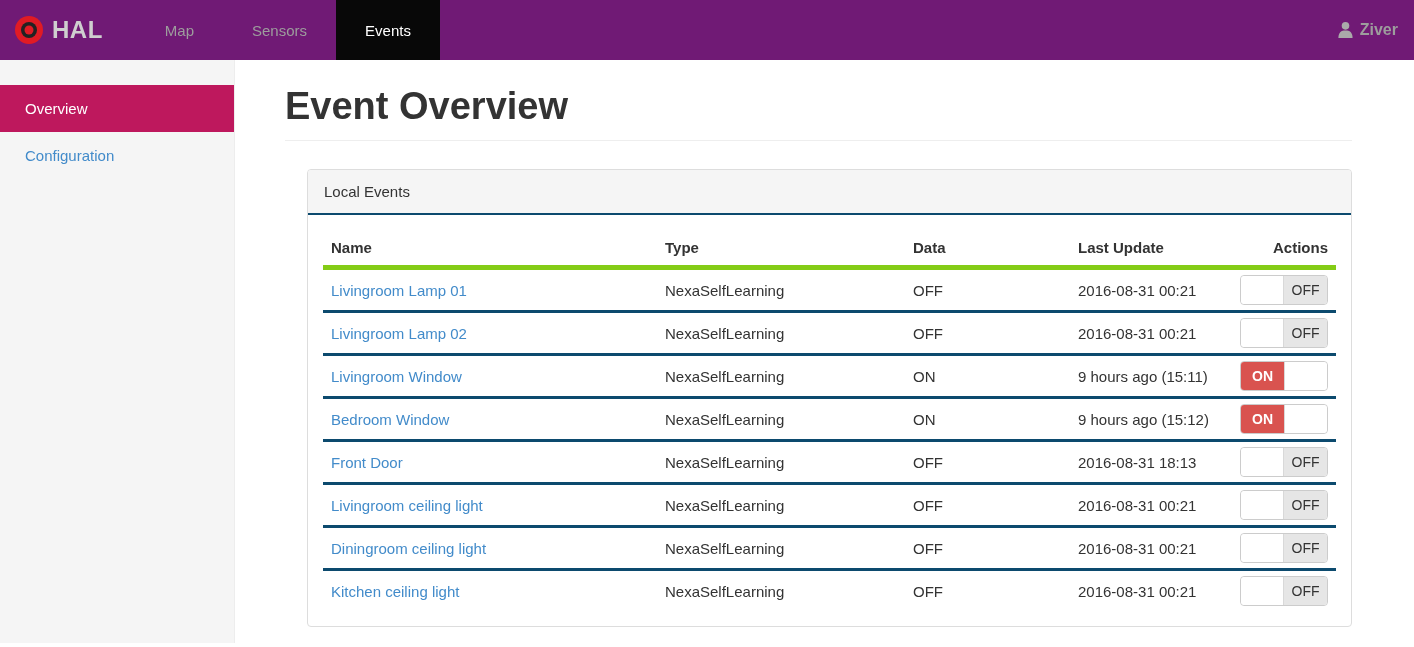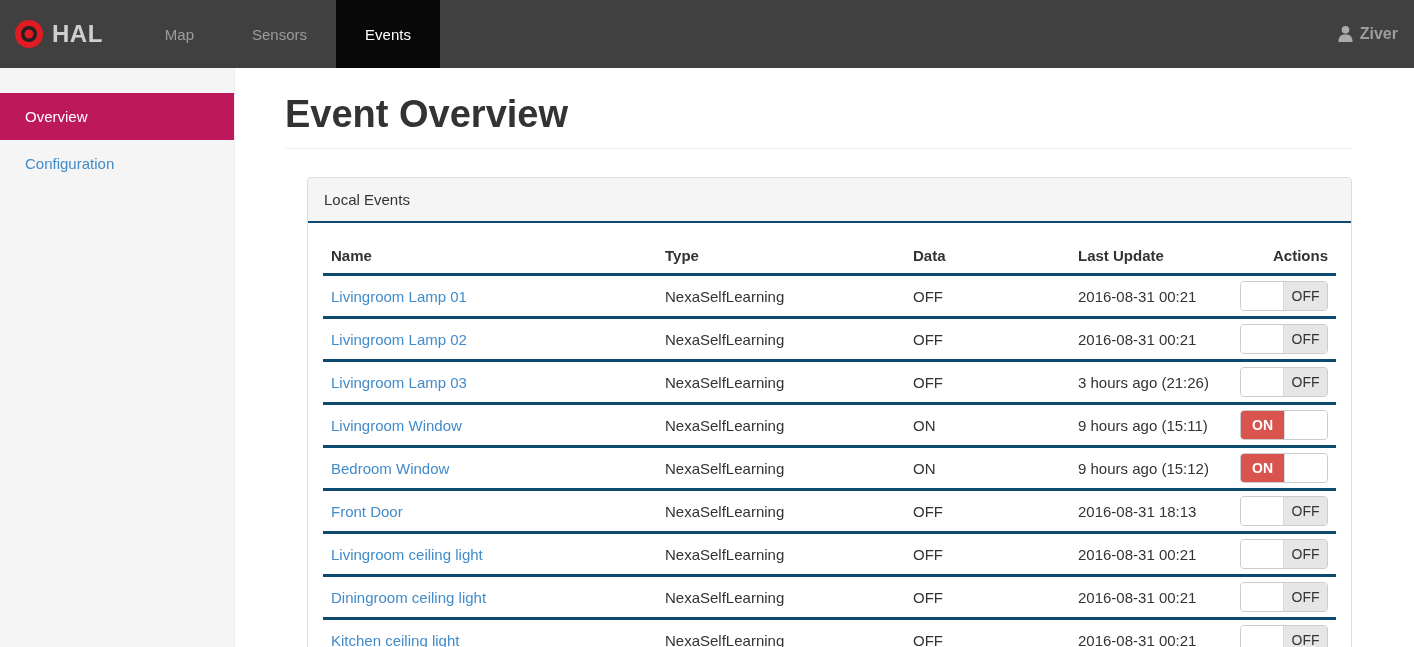--- a/index.html
+++ b/index.html
@@ -1,21 +1,21 @@
 <!DOCTYPE html>
 <html><head>
 <meta charset="utf-8">
 <title>HAL</title>
 <style>
   * { margin:0; padding:0; box-sizing:border-box; }
   html,body { width:1414px; height:647px; overflow:hidden;
     font-family:"Liberation Sans", sans-serif; background:#fff; color:#333; }
 
   
-  .navbar { height:68px; background:#404040; display:flex; align-items:stretch; }
+  .navbar { height:60px; background:#701a75; display:flex; align-items:stretch; }
   .brand { display:flex; align-items:center; gap:8px; padding:0 15px 0 14px; }
   .brand-text { color:#cfcfcf; font-size:24px; font-weight:700; letter-spacing:0.5px; }
   .nav-items { display:flex; align-items:stretch; margin-left:18px; }
   .nav-item { display:flex; align-items:center; padding:0 29px; color:#9d9d9d;
     font-size:15px; text-decoration:none; cursor:pointer; }
   .nav-item.active { background:#080808; color:#fff; }
   .navbar-user { margin-left:auto; display:flex; align-items:center; gap:6px;
     padding:0 16px; color:#9d9d9d; font-size:16px; font-weight:700; cursor:pointer;justify-content:space-between; }
 
   
@@ -32,21 +32,21 @@
   .page-header h1 { font-size:38px; font-weight:700; color:#333; }
 
   
   .panel { margin:28px 0 0 22px; border:1px solid #ddd; border-radius:4px; background:#fff; }
   .panel-heading { background:#f5f5f5; border-bottom:2px solid #0c4a6e;
     border-radius:3px 3px 0 0; padding:13px 16px; font-size:15px; color:#333; }
   .panel-body { padding:15px; }
 
   
   table { width:100%; border-collapse:collapse; font-size:15px; color:#333; }
-  th { text-align:left; font-weight:700; padding:9px 8px; border-bottom:2px solid #84cc16; }
+  th { text-align:left; font-weight:700; padding:9px 8px; border-bottom:5px solid #84cc16; }
   th.col-actions { text-align:right; }
   td { padding:10px 8px; border-top:3px solid #0c4a6e; vertical-align:middle; }
   td.actions-cell { padding:5px 8px; text-align:right; }
   a.event-link { color:#428bca; text-decoration:none; cursor:pointer; }
   .col-name { width:33%; } .col-type { width:24.5%; } .col-data { width:16.3%; }
   .col-update { width:16%; } .col-actions { width:10.2%; }
 
   
   .switch { display:inline-flex; width:88px; height:30px; border:1px solid #ccc;
     border-radius:4px; overflow:hidden; background:#fff; cursor:pointer;
@@ -128,30 +128,20 @@
                 <td class="cell"><a class="event-link" href="#">Livingroom Lamp 02</a></td>
                 <td class="cell">NexaSelfLearning</td>
                 <td class="cell">OFF</td>
                 <td class="cell">2016-08-31 00:21</td>
                 <td class="actions-cell"><div class="switch off">
                     <span class="sw-handle"></span>
                     <span class="sw-label off">OFF</span>
                   </div></td>
               </tr>
               <tr>
-                <td class="cell"><a class="event-link" href="#">Livingroom Lamp 03</a></td>
-                <td class="cell">NexaSelfLearning</td>
-                <td class="cell">OFF</td>
-                <td class="cell">3 hours ago (21:26)</td>
-                <td class="actions-cell"><div class="switch off">
-                    <span class="sw-handle"></span>
-                    <span class="sw-label off">OFF</span>
-                  </div></td>
-              </tr>
-              <tr>
                 <td class="cell"><a class="event-link" href="#">Livingroom Window</a></td>
                 <td class="cell">NexaSelfLearning</td>
                 <td class="cell">ON</td>
                 <td class="cell">9 hours ago (15:11)</td>
                 <td class="actions-cell"><div class="switch on">
                     <span class="sw-label on">ON</span>
                     <span class="sw-handle"></span>
                   </div></td>
               </tr>
               <tr>

